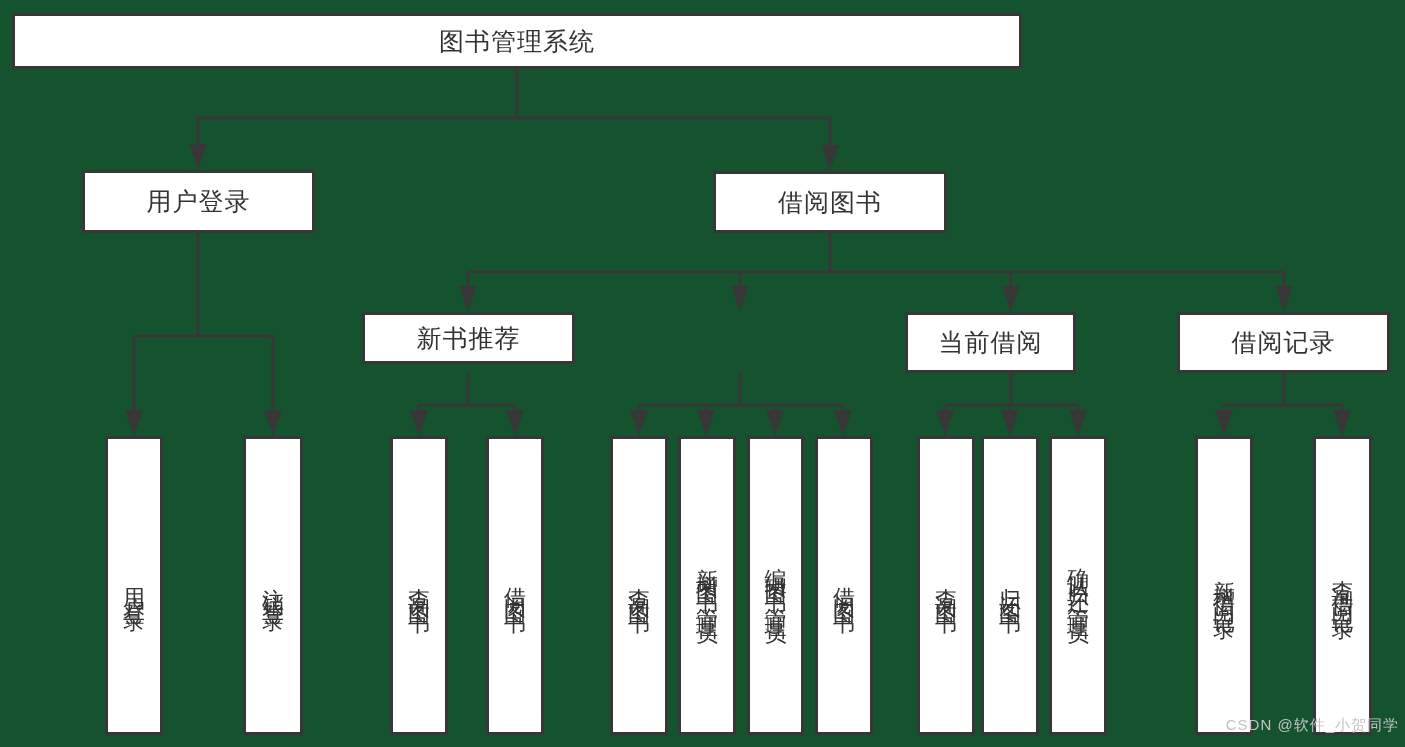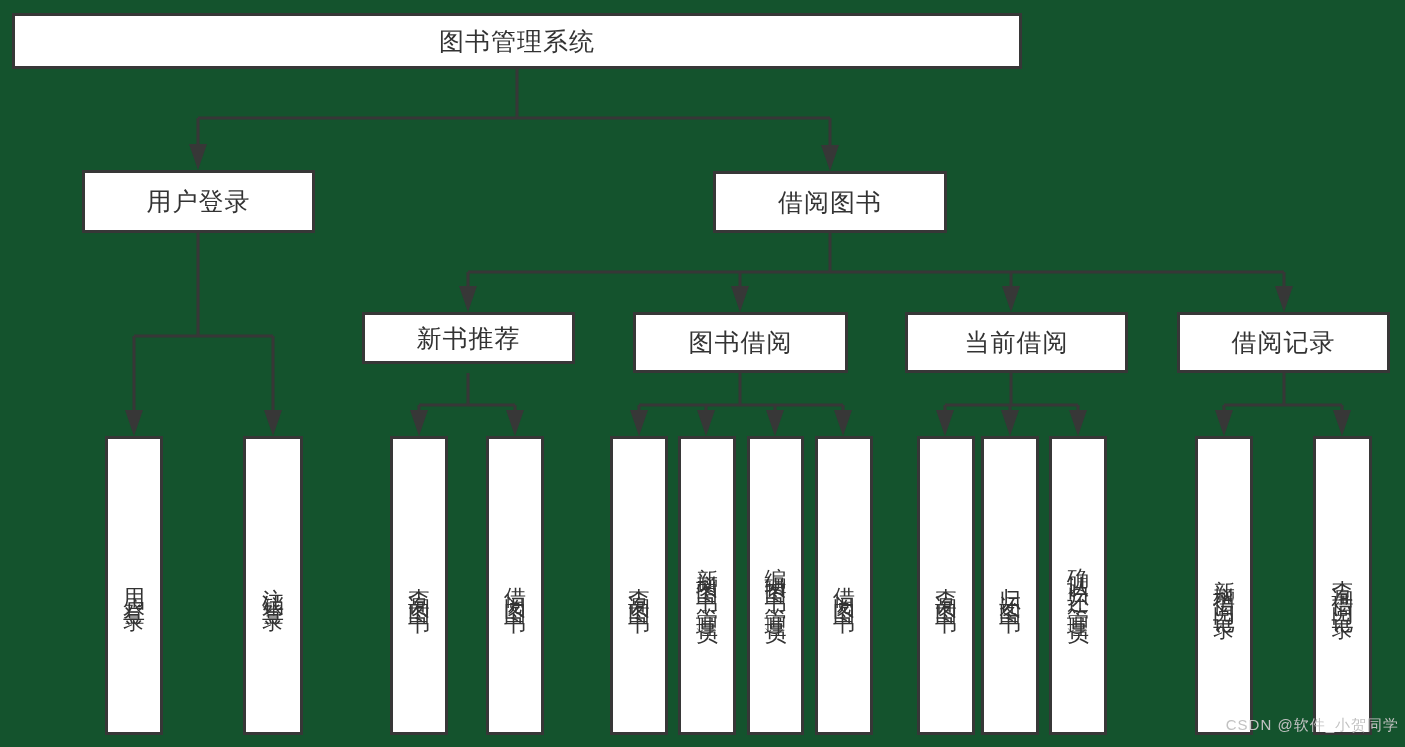--- a/index.html
+++ b/index.html
@@ -92,22 +92,21 @@
       <polygon points="1333,410 1351,410 1342,436"></polygon>
     </g>
   </svg>
 
   <div class="box hbox" style="left:12px;top:13px;width:1010px;height:56px;">图书管理系统</div>
 
   <div class="box hbox" style="left:82px;top:170px;width:233px;height:63px;">用户登录</div>
   <div class="box hbox" style="left:713px;top:171px;width:234px;height:62px;">借阅图书</div>
 
   <div class="box hbox" style="left:362px;top:312px;width:213px;height:52px;">新书推荐</div>
-  <div class="box hbox" style="left:633px;top:312px;width:215px;height:61px;">图书借阅</div>
-  <div class="box hbox" style="left:905px;top:312px;width:223px;height:61px;">当前借阅</div>
+  <div class="box hbox" style="left:905px;top:312px;width:171px;height:61px;">当前借阅</div>
   <div class="box hbox" style="left:1177px;top:312px;width:213px;height:61px;">借阅记录</div>
 
   <div class="box vbox" style="left:105px;top:436px;width:58px;height:299px;">用户登录</div>
   <div class="box vbox" style="left:243px;top:436px;width:60px;height:299px;">注销登录</div>
 
   <div class="box vbox" style="left:390px;top:436px;width:58px;height:299px;">查询图书</div>
   <div class="box vbox" style="left:486px;top:436px;width:58px;height:299px;">借阅图书</div>
 
   <div class="box vbox" style="left:610px;top:436px;width:58px;height:299px;">查询图书</div>
   <div class="box vbox" style="left:678px;top:436px;width:58px;height:299px;">新增图书（管理员）</div>

